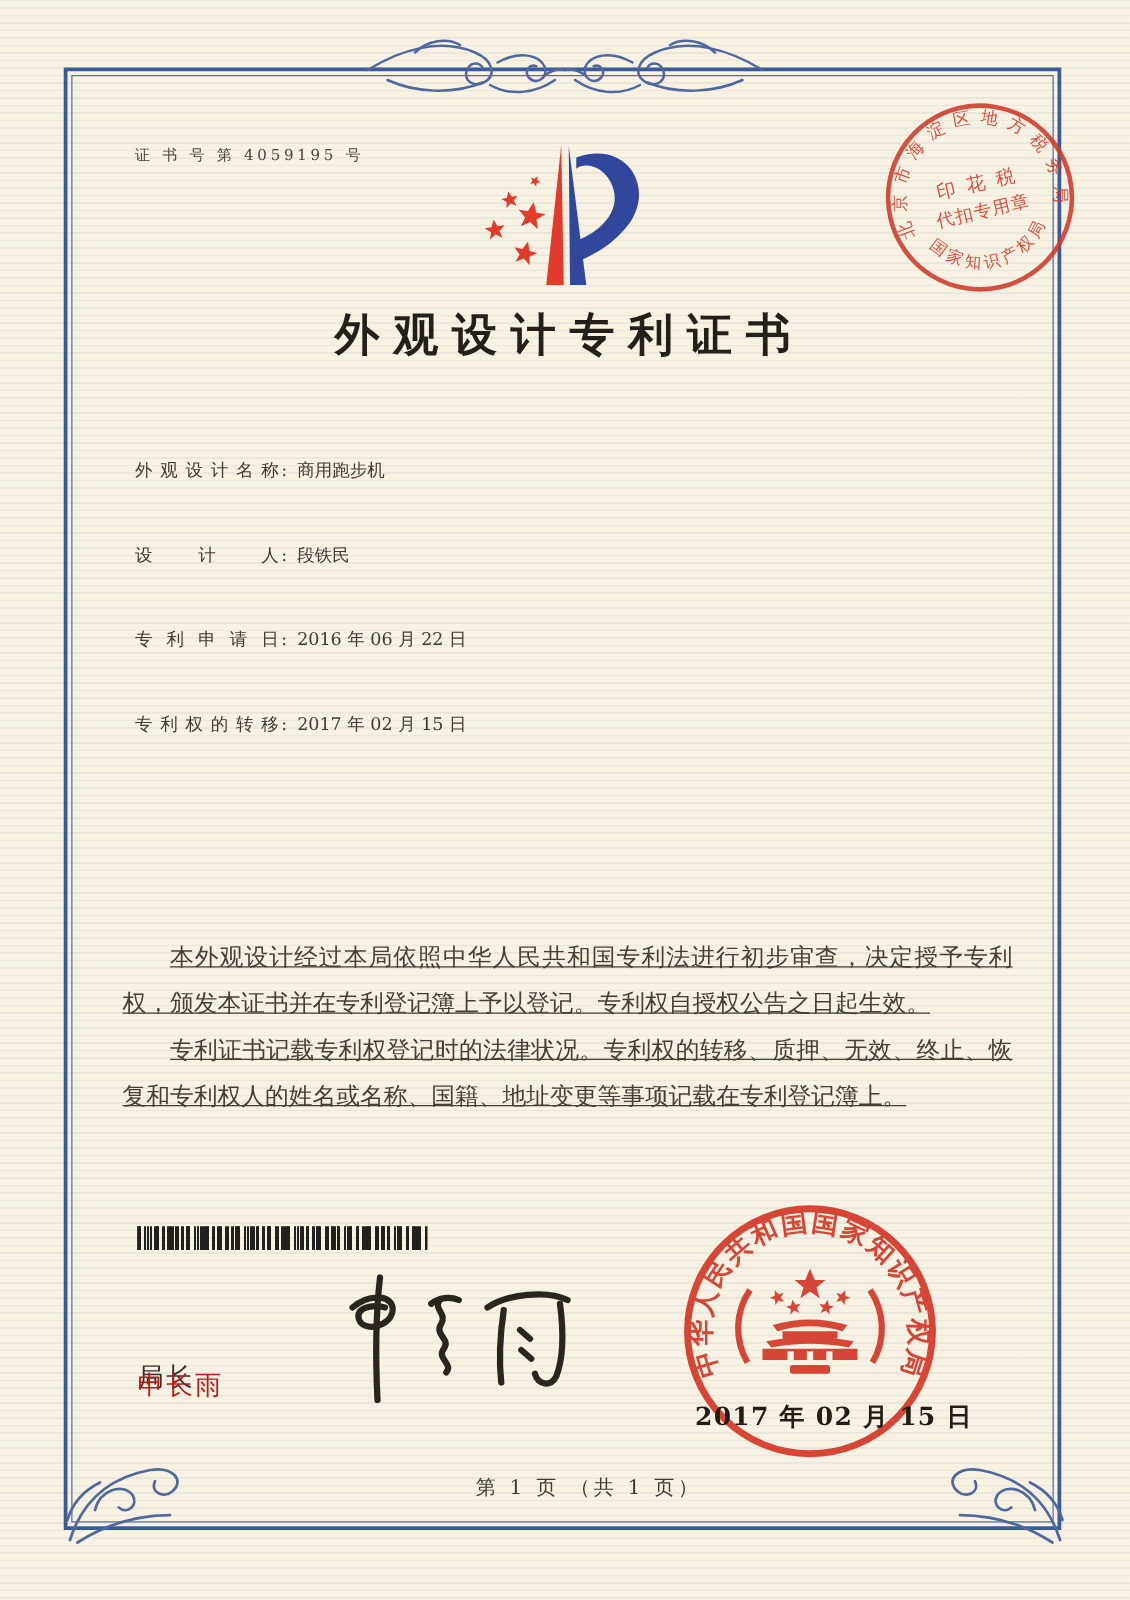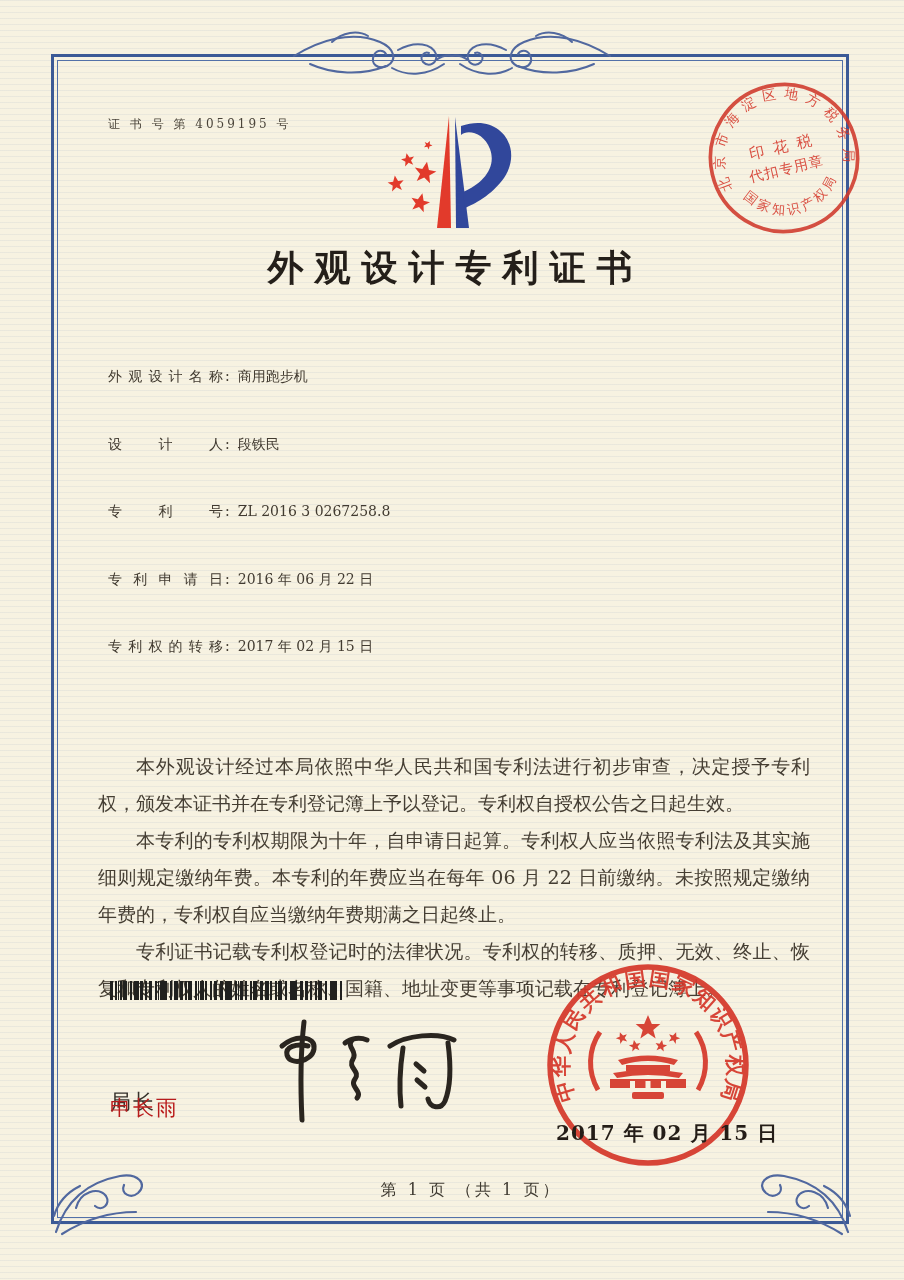--- a/index.html
+++ b/index.html
@@ -44,21 +44,21 @@
   .fields { position:absolute; left:108px; top:368px; width:640px; }
   .field-row { height:20px; margin-bottom:47.5px; font-size:14px; color:#413a30; white-space:nowrap; }
   .field-label {
     display:inline-block; width:115px; text-align:justify; text-align-last:justify;
     vertical-align:top;
   }
   .field-colon { display:inline-block; margin:0 8px 0 2px; }
 
   .body-text {
     position:absolute; left:98px; top:748px; width:712px;
-    font-size:19px; line-height:37px; text-align:justify; color:#453e33;
+    font-size:19px; line-height:37px; text-align:justify; color:#453e33;text-decoration:underline;
   }
   .body-text p { text-indent:2em; }
 
   .barcode {
     position:absolute; left:110px; top:981px; width:232px; height:19px;
     background-image:
       repeating-linear-gradient(90deg,#20201e 0 2px, rgba(0,0,0,0) 2px 5px),
       repeating-linear-gradient(90deg,#20201e 0 1px, rgba(0,0,0,0) 1px 8px),
       repeating-linear-gradient(90deg,#20201e 0 3px, rgba(0,0,0,0) 3px 13px);
   }
@@ -162,33 +162,29 @@
 <div class="title">外观设计专利证书</div>
 
 <div class="fields">
   <div class="field-row">
     <span class="field-label">外观设计名称</span><span class="field-colon">:</span><span class="field-value">商用跑步机</span>
   </div>
   <div class="field-row">
     <span class="field-label">设计人</span><span class="field-colon">:</span><span class="field-value">段铁民</span>
   </div>
   <div class="field-row">
-    <span class="field-label">专利号</span><span class="field-colon">:</span><span class="field-value">ZL 2016 3 0267258.8</span>
-  </div>
-  <div class="field-row">
     <span class="field-label">专利申请日</span><span class="field-colon">:</span><span class="field-value">2016 年 06 月 22 日</span>
   </div>
   <div class="field-row">
     <span class="field-label">专利权的转移</span><span class="field-colon">:</span><span class="field-value">2017 年 02 月 15 日</span>
   </div>
 </div>
 
 <div class="body-text">
   <p>本外观设计经过本局依照中华人民共和国专利法进行初步审查，决定授予专利权，颁发本证书并在专利登记簿上予以登记。专利权自授权公告之日起生效。</p>
-  <p>本专利的专利权期限为十年，自申请日起算。专利权人应当依照专利法及其实施细则规定缴纳年费。本专利的年费应当在每年 06 月 22 日前缴纳。未按照规定缴纳年费的，专利权自应当缴纳年费期满之日起终止。</p>
   <p>专利证书记载专利权登记时的法律状况。专利权的转移、质押、无效、终止、恢复和专利权人的姓名或名称、国籍、地址变更等事项记载在专利登记簿上。</p>
 </div>
 
 <div class="barcode"></div>
 
 <div class="signer-title">局长</div>
 <div class="signer-name">申长雨</div>
 
 <svg class="signature" viewBox="0 0 220 112">
   <g stroke="#2a251f" stroke-width="5" fill="none" stroke-linecap="round" stroke-linejoin="round">

